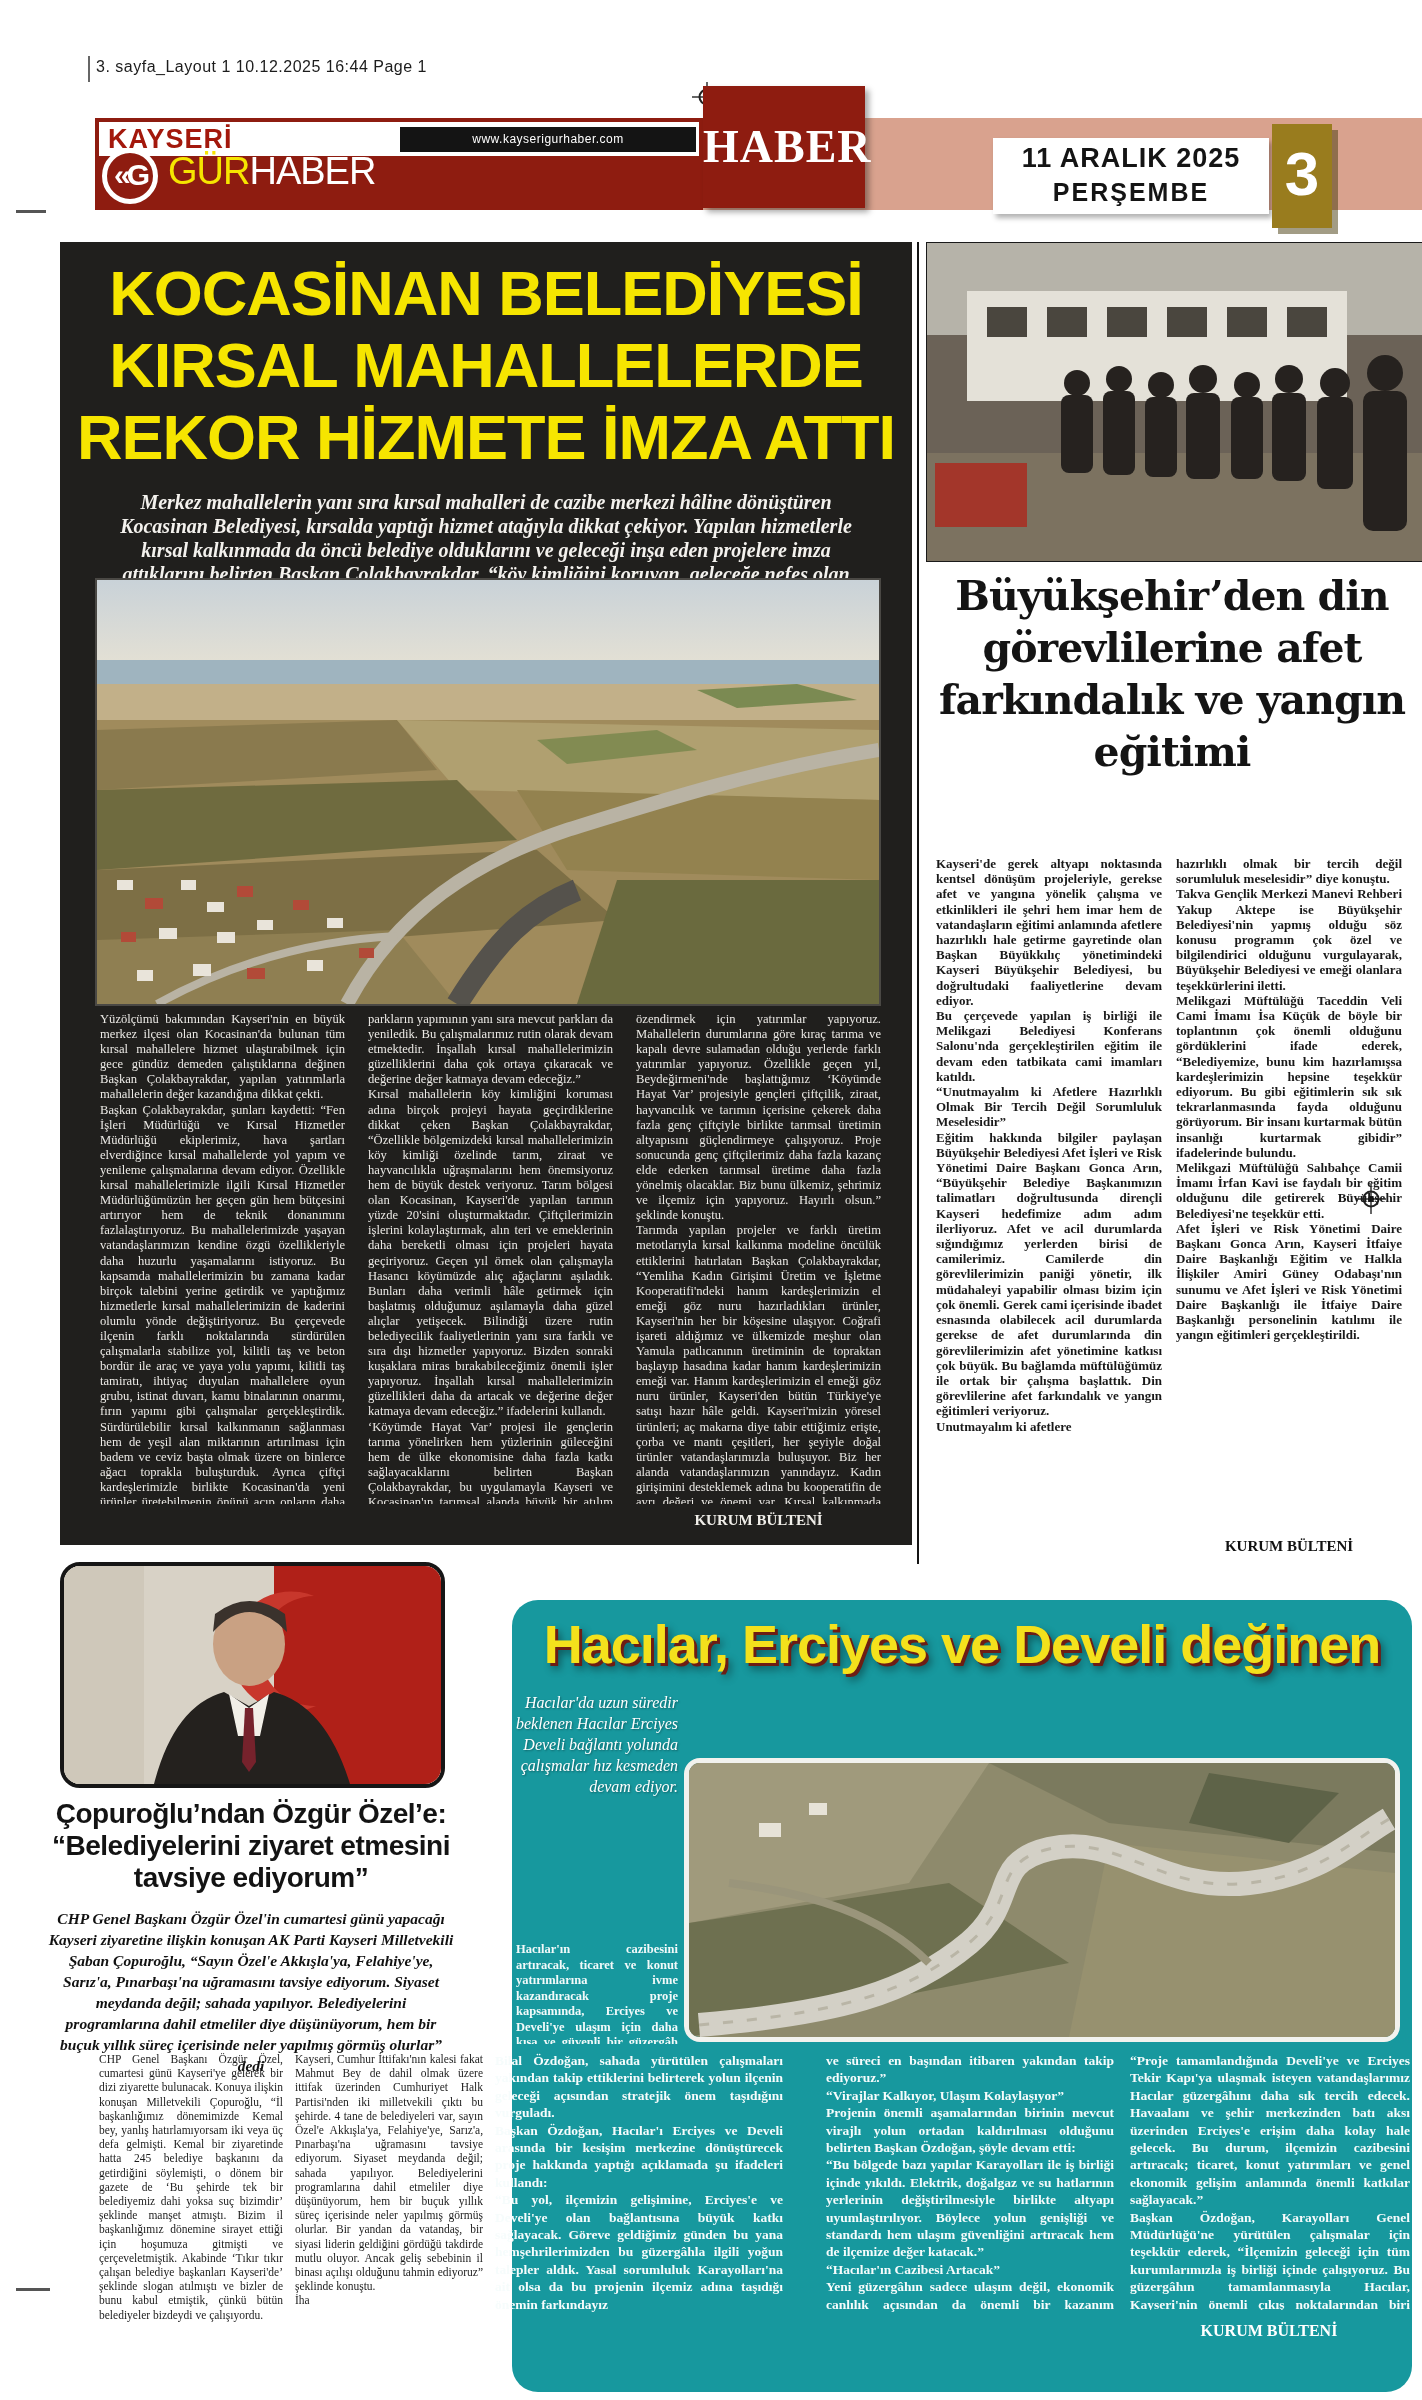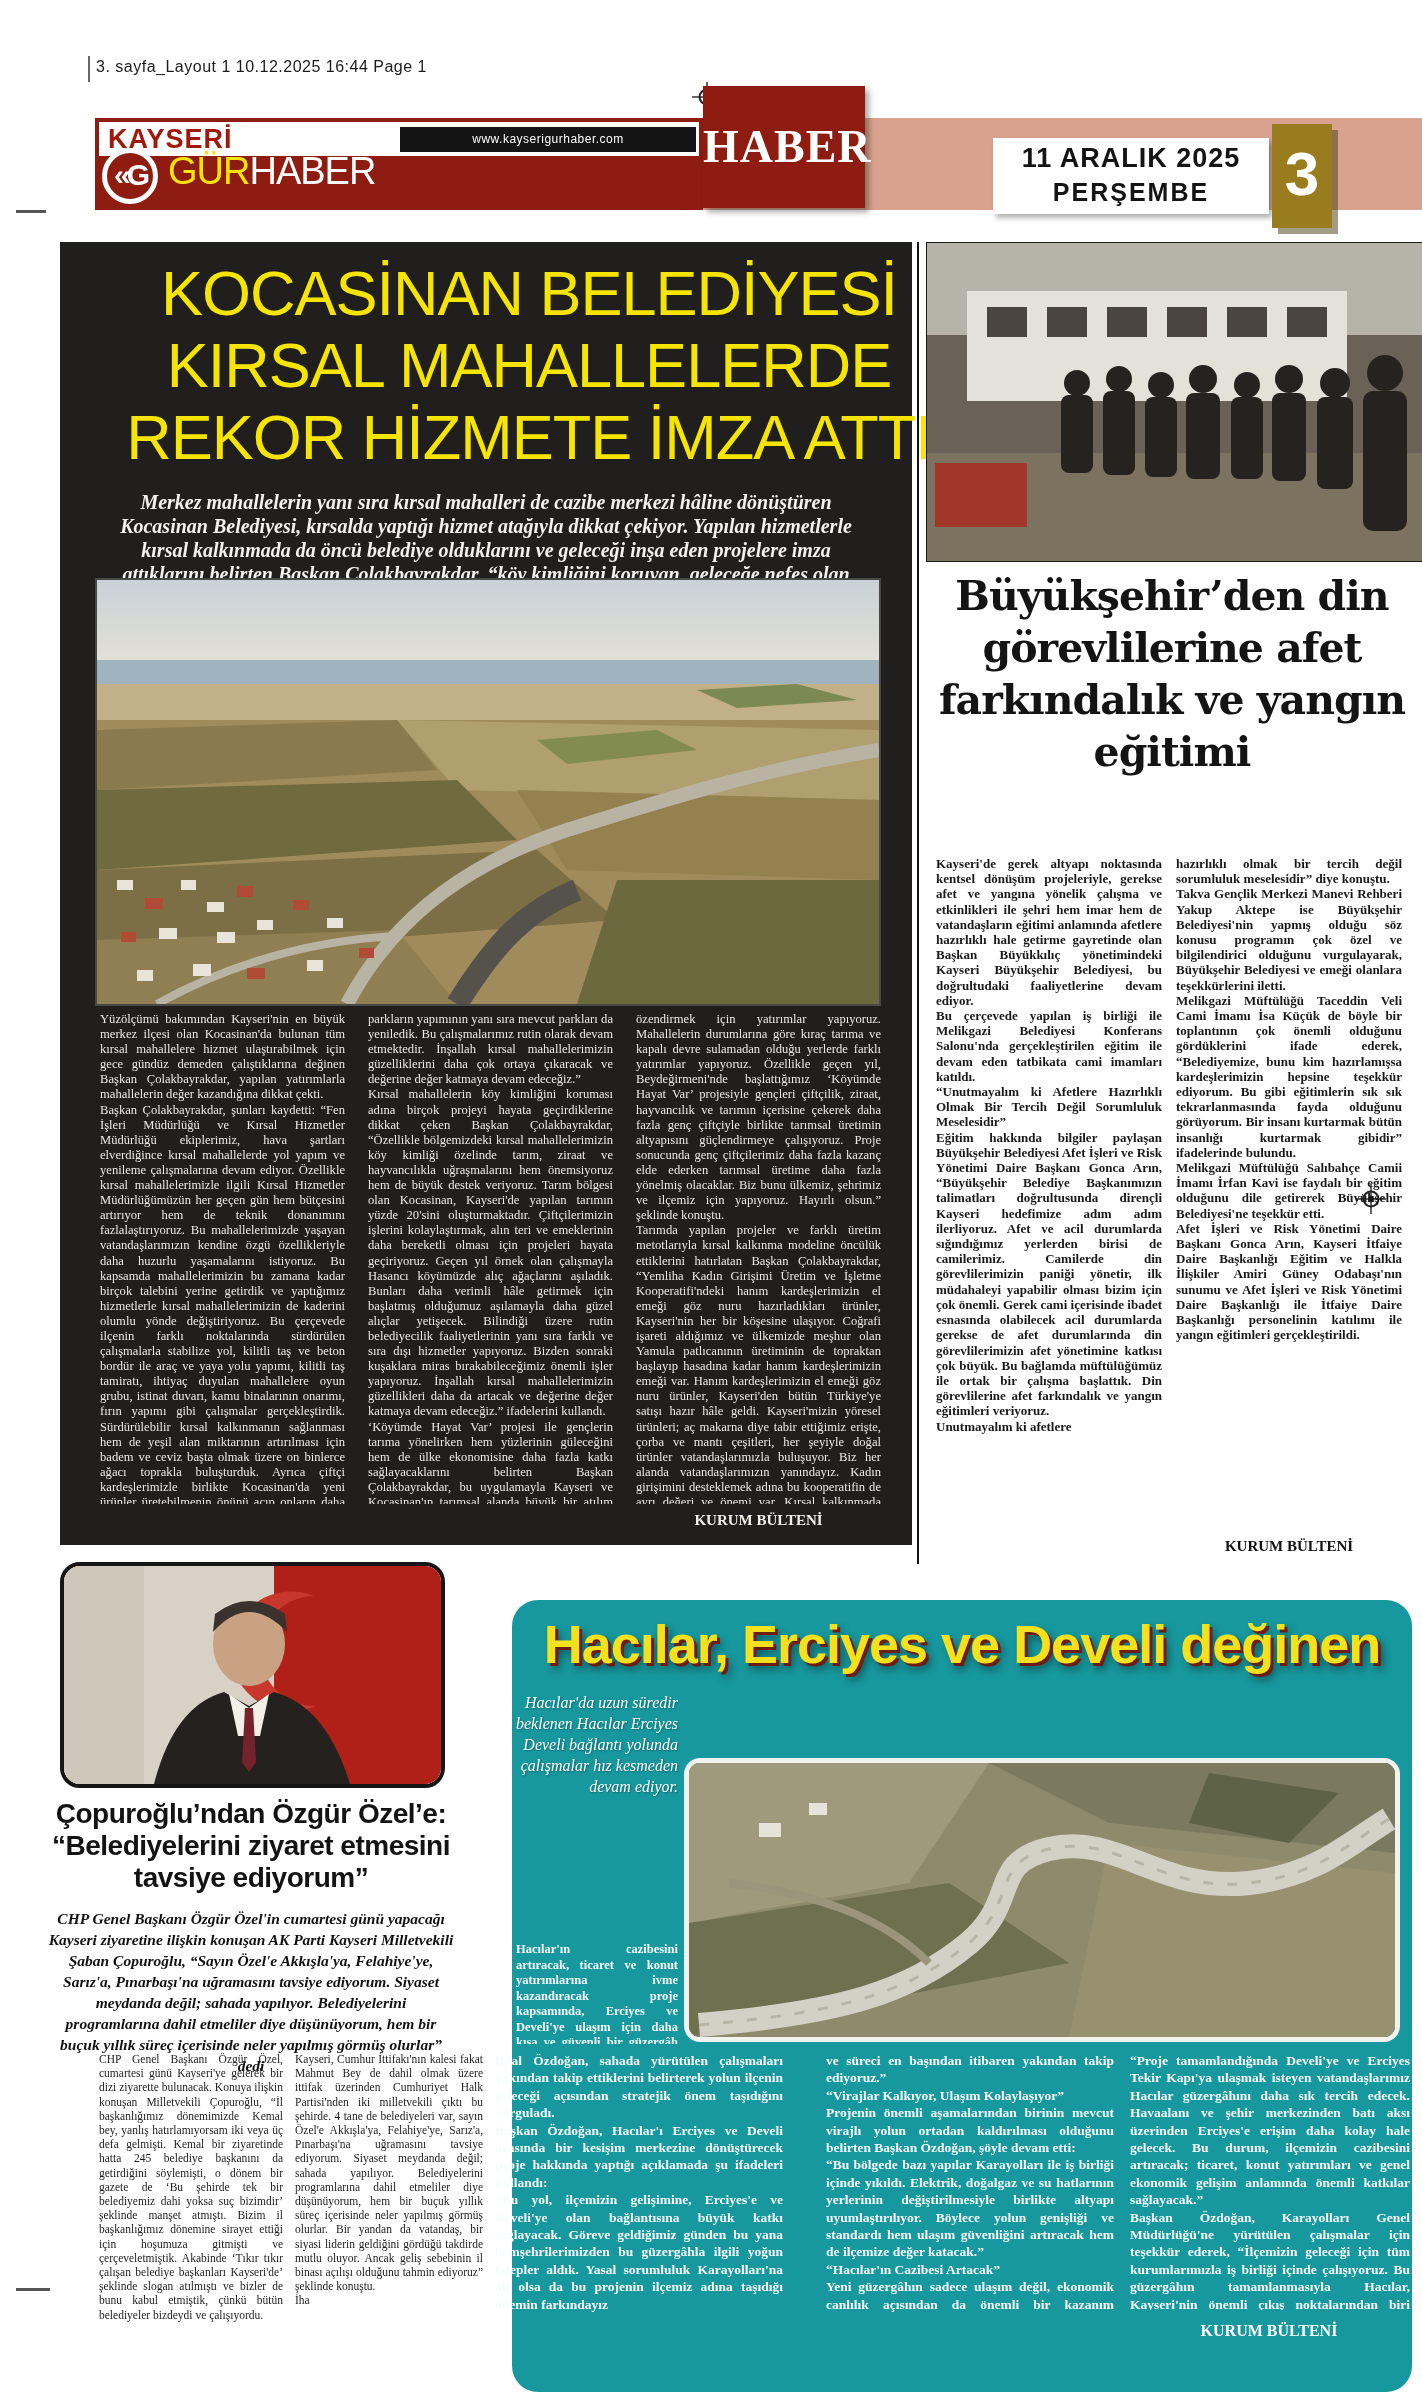--- a/index.html
+++ b/index.html
@@ -41,22 +41,22 @@
            font-size:62px;font-weight:bold;text-align:center;line-height:100px;
            box-shadow:6px 6px 0 rgba(70,58,12,.5);}
   .edge-dash{background:#555;}
 
   
   .reg{width:30px;height:30px;}
   .reg svg{display:block;}
 
   
   .panel{left:60px;top:242px;width:852px;height:1303px;background:#201f1d;}
-  .hl{width:852px;left:60px;text-align:center;color:#f6e500;font-weight:normal;
-      letter-spacing:-1px;font-size:63px;line-height:70px;padding-left:43px;}
+  .hl{width:852px;left:60px;text-align:center;color:#f6e500;font-weight:bold;
+      letter-spacing:-1px;font-size:63px;line-height:70px;}
   .main-lead{left:100px;top:490px;width:772px;text-align:center;color:#f4f2ee;
              font-size:20px;line-height:24px;font-style:italic;font-weight:bold;}
   .aerial{left:95px;top:578px;width:782px;height:424px;border:2px solid #4a4844;box-sizing:content-box;}
   .mcol{top:1012px;height:492px;color:#eceae6;font-size:12.6px;line-height:15.1px;}
   .mcredit{left:636px;top:1512px;width:245px;text-align:center;color:#f0eee9;
            font-weight:bold;font-size:15px;}
 
   
   .vrule{left:917px;top:242px;width:2px;height:1322px;background:#141414;}
   .afet-photo{left:926px;top:242px;width:496px;height:318px;border:1px solid #1a1a1a;}

